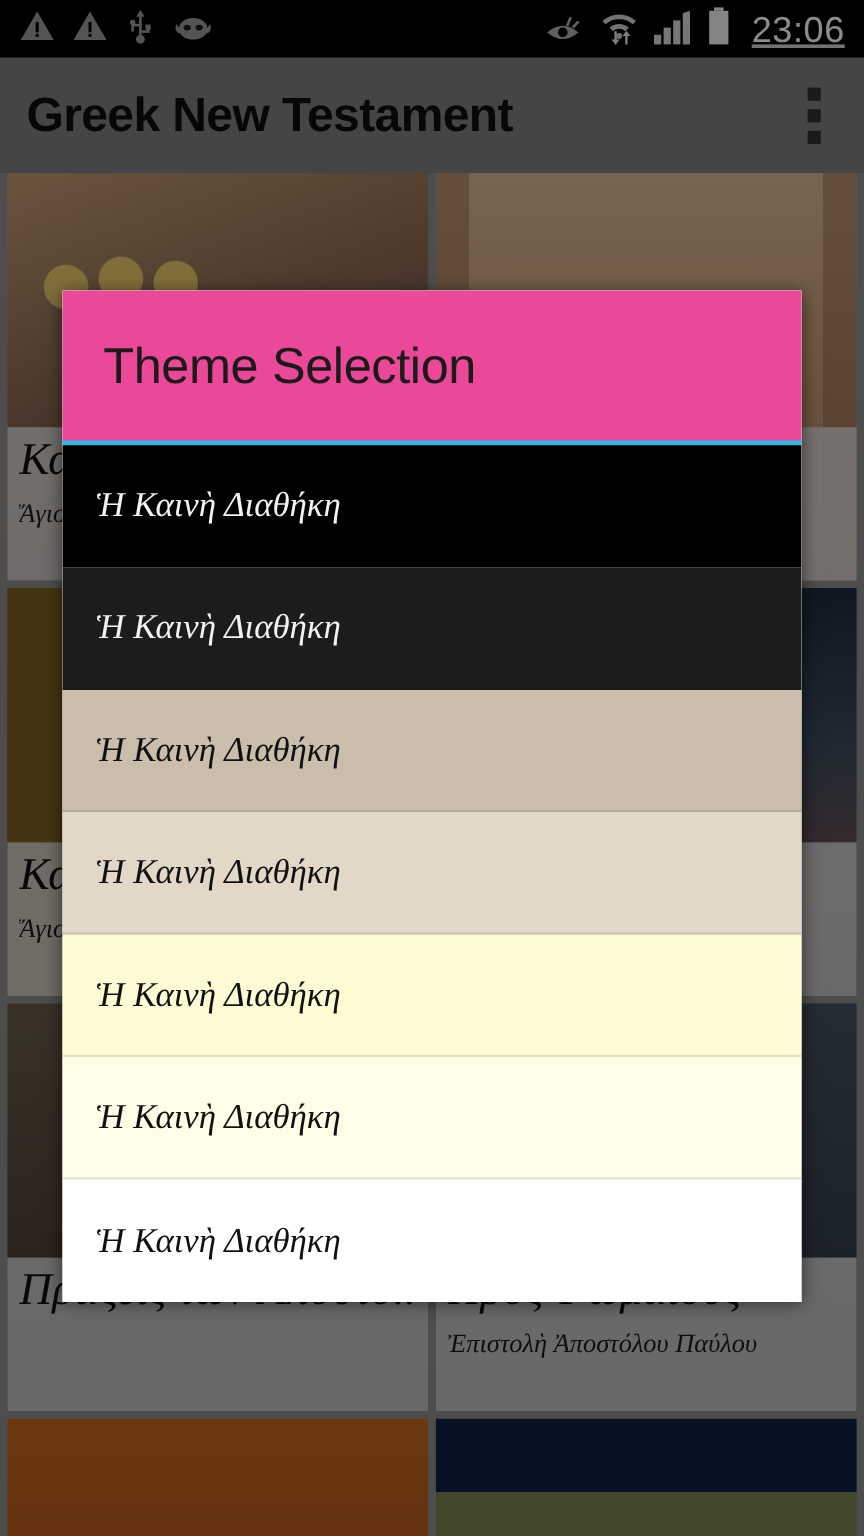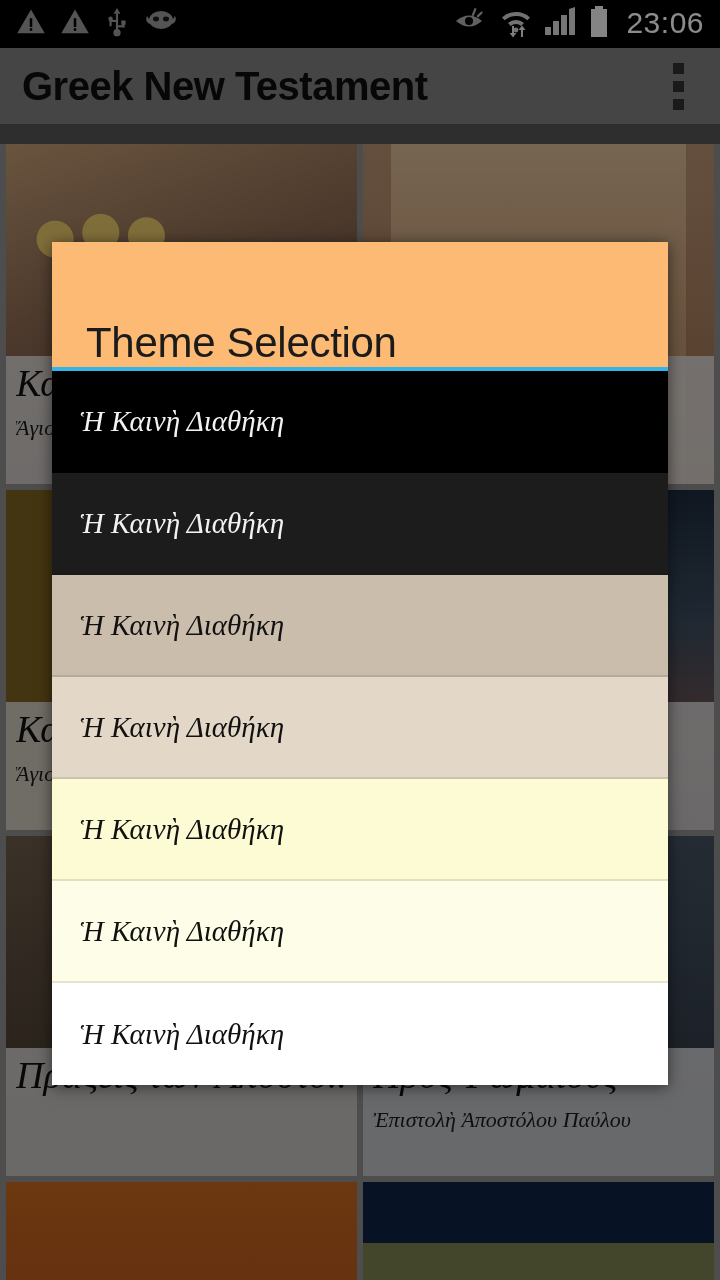--- a/index.html
+++ b/index.html
@@ -11,29 +11,29 @@
   }
   #screen { position:relative; width:720px; height:1280px; overflow:hidden; background:#555; }
 
   
   #statusbar {
     position:absolute; top:0; left:0; width:720px; height:48px;
     background:#000; color:#cfcfcf;
     display:flex; align-items:center; justify-content:space-between;
     padding:0 16px;
   }
-  .status-left, .status-right { display:flex; align-items:flex-start; }
+  .status-left, .status-right { display:flex; align-items:flex-end;text-decoration:underline; }
   .status-left  { gap:14px; }
   .status-right { gap:11px; }
   .sicon { display:block; }
   .clock { color:#ffffff; font-size:30px; letter-spacing:0.5px; margin-left:6px; font-family:"Liberation Sans", sans-serif; }
 
   
   #appbar {
-    position:absolute; top:48px; left:0; width:720px; height:76px;
+    position:absolute; top:48px; left:0; width:720px; height:96px;
     background:#7f7f7f;
     display:flex; align-items:center; justify-content:space-between;
     padding:0 24px 0 22px;
   }
   #app-title {
     color:#0d0d0d; font-size:40px; font-weight:bold; letter-spacing:-0.5px;
     white-space:nowrap;
   }
   #overflow-menu { display:flex; flex-direction:column; gap:7px; padding:8px 12px; cursor:pointer; }
   #overflow-menu i { display:block; width:11px; height:11px; background:#303030; }
@@ -94,22 +94,22 @@
   #scrim { position:absolute; inset:0; background:rgba(0,0,0,0.45); }
 
   
   #dialog {
     position:absolute; left:52px; top:242px; width:616px;
     background:#ffffff;
     box-shadow:0 2px 14px rgba(0,0,0,0.55);
     overflow:hidden;
   }
   #dialog-header {
-    background:#fdba74; height:129px;
-    display:flex; align-items:flex-end;
+    background:#ec4899; height:129px;
+    display:flex; align-items:center;
     padding:0 34px;
     border-bottom:4px solid #33b5e5;
   }
   #dialog-title { font-size:42px; color:#1b1b1b; letter-spacing:-0.3px; }
   .theme-row {
     height:102px; display:flex; align-items:center;
     padding:0 28px;
     border-bottom:2px solid rgba(0,0,0,0.10);
     cursor:pointer;
   }

